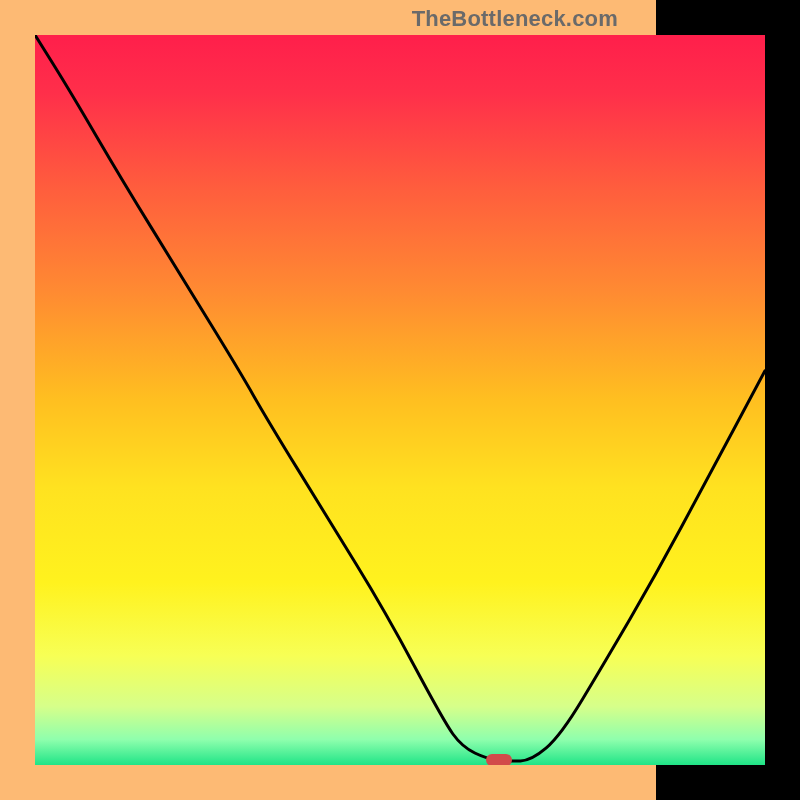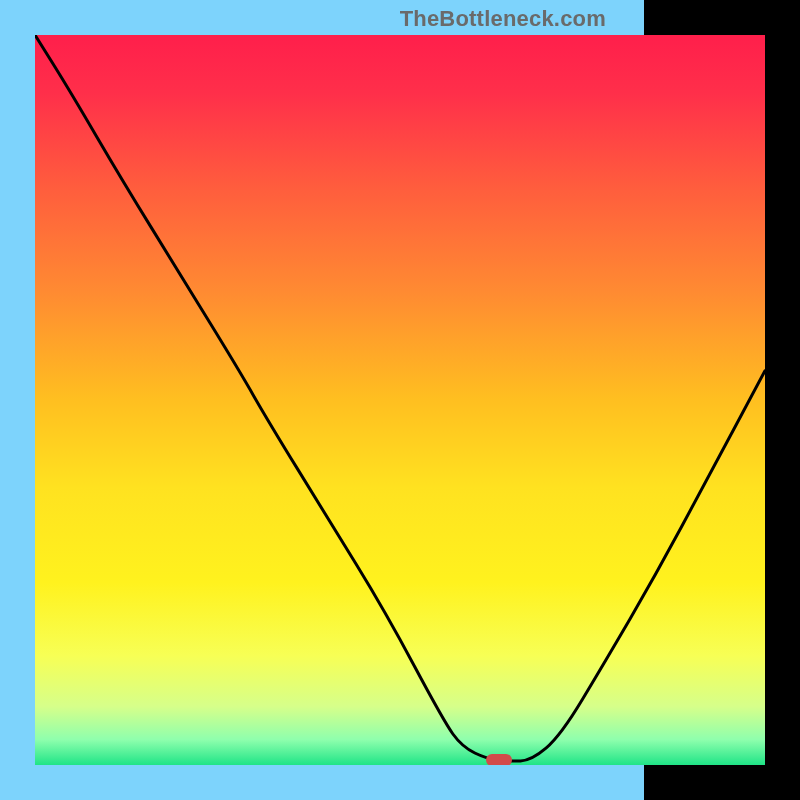--- a/index.html
+++ b/index.html
@@ -7,21 +7,22 @@
     padding: 0;
     width: 800px;
     height: 800px;
     background: #000;
     overflow: hidden;
   }
   .frame {
     position: relative;
     width: 644px;
     height: 800px;
-    background: #7dd3fc;
+    background: #fdba74;
+    padding-left: 12px;
   }
   .plot {
     position: absolute;
     left: 35px;
     top: 35px;
     width: 730px;
     height: 730px;
     overflow: hidden;
   }
   .gradient-bg {

